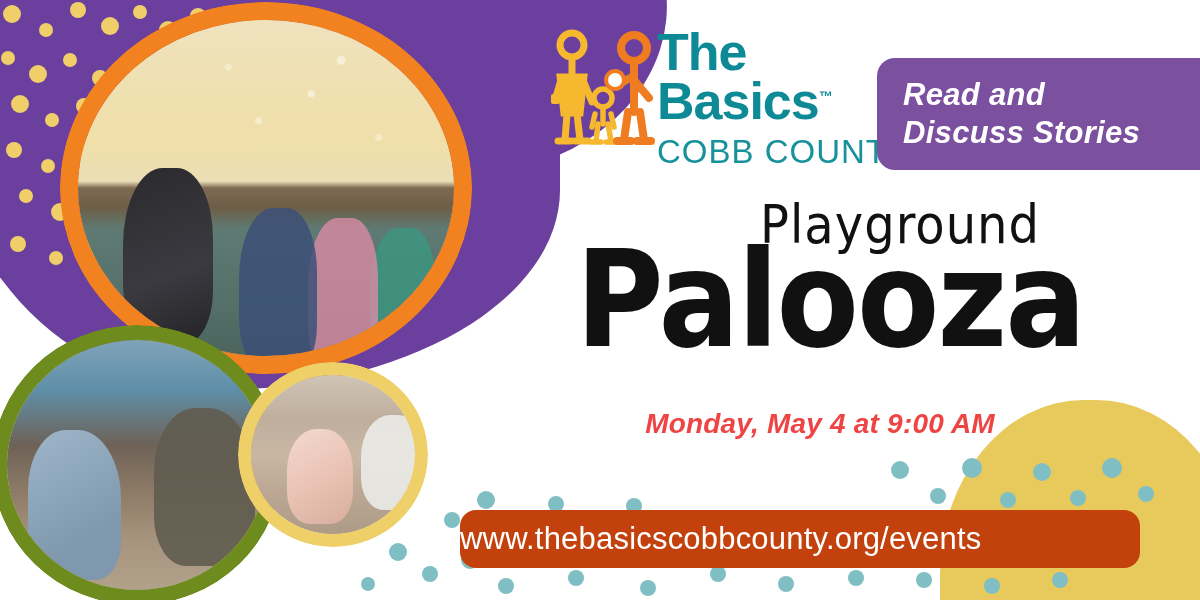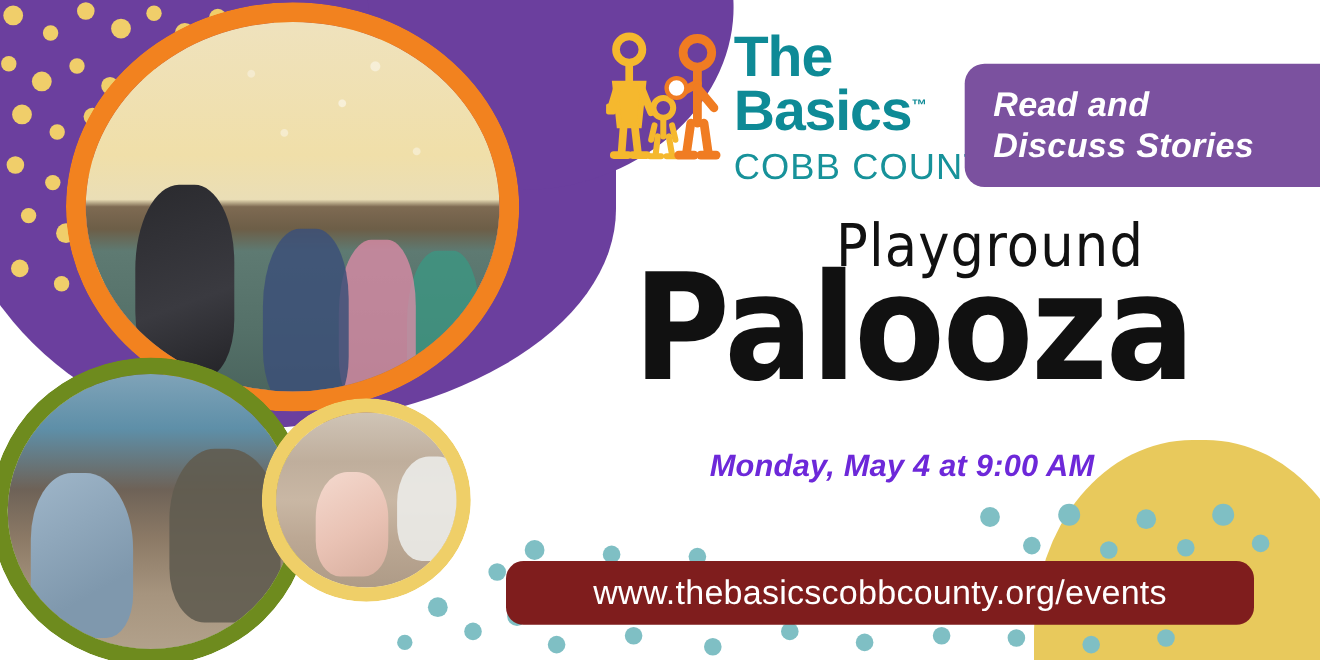--- a/index.html
+++ b/index.html
@@ -98,21 +98,21 @@
         #BCA894 72%, #AE9B87 100%);
   }
   .scene-baby::after{
     content:""; position:absolute; left:22%; top:34%; width:40%; height:60%;
     background:linear-gradient(150deg,#F4D9CE 0%,#E9C2B4 55%,#D7AE9E 100%);
     border-radius:44% 44% 34% 34%;
     box-shadow: 74px -14px 0 0 rgba(235,235,232,.9);
   }
 
   
-  #logo { position:absolute; left:545px; top:28px; display:flex; align-items:flex-start; gap:10px; }
+  #logo { position:absolute; left:545px; top:28px; display:flex; align-items:flex-start; }
   #logo-mark { width:112px; height:132px; flex:none; }
   #logo-text { display:flex; flex-direction:column; }
   .logo-the, .logo-basics {
     color:#0E8A96; font-weight:bold; letter-spacing:-1px; line-height:.95;
   }
   .logo-the { font-size:52px; }
   .logo-basics { font-size:52px; position:relative; }
   .logo-tm { font-size:14px; vertical-align:super; font-weight:bold; }
   .logo-county {
     color:#17929A; font-size:33px; letter-spacing:1px; margin-top:6px; font-weight:400;
@@ -143,32 +143,32 @@
     text-align:center; color:#111;
     font-family:"DejaVu Sans", sans-serif;
     font-size:120px; font-weight:bold; letter-spacing:-2px;
     line-height:1; transform:scaleY(1.12);
   }
 
   
   #event-date {
     position:absolute; left:540px; top:408px; width:560px;
     text-align:center; font-size:28px; font-weight:bold; font-style:italic;
-    color:#6d28d9; letter-spacing:.2px;
+    color:#ef4444; letter-spacing:.2px;
   }
   #event-venue {
     position:absolute; left:540px; top:450px; width:560px;
     text-align:center; font-size:26px; font-style:italic; color:#1b1b1b;
   }
 
   
   #url-bar {
     position:absolute; left:460px; top:510px; width:680px; height:58px;
-    background:#7f1d1d; border-radius:16px;
-    display:flex; align-items:center; justify-content:center;
+    background:#c2410c; border-radius:16px;
+    display:flex; align-items:center; 
   }
   #url-bar span { color:#fff; font-size:31px; letter-spacing:.2px; }
 </style>
 </head>
 <body>
 
 <div id="flyer">
 
   <div class="purple-blob"></div>
   <div class="purple-blob-tr"></div>

